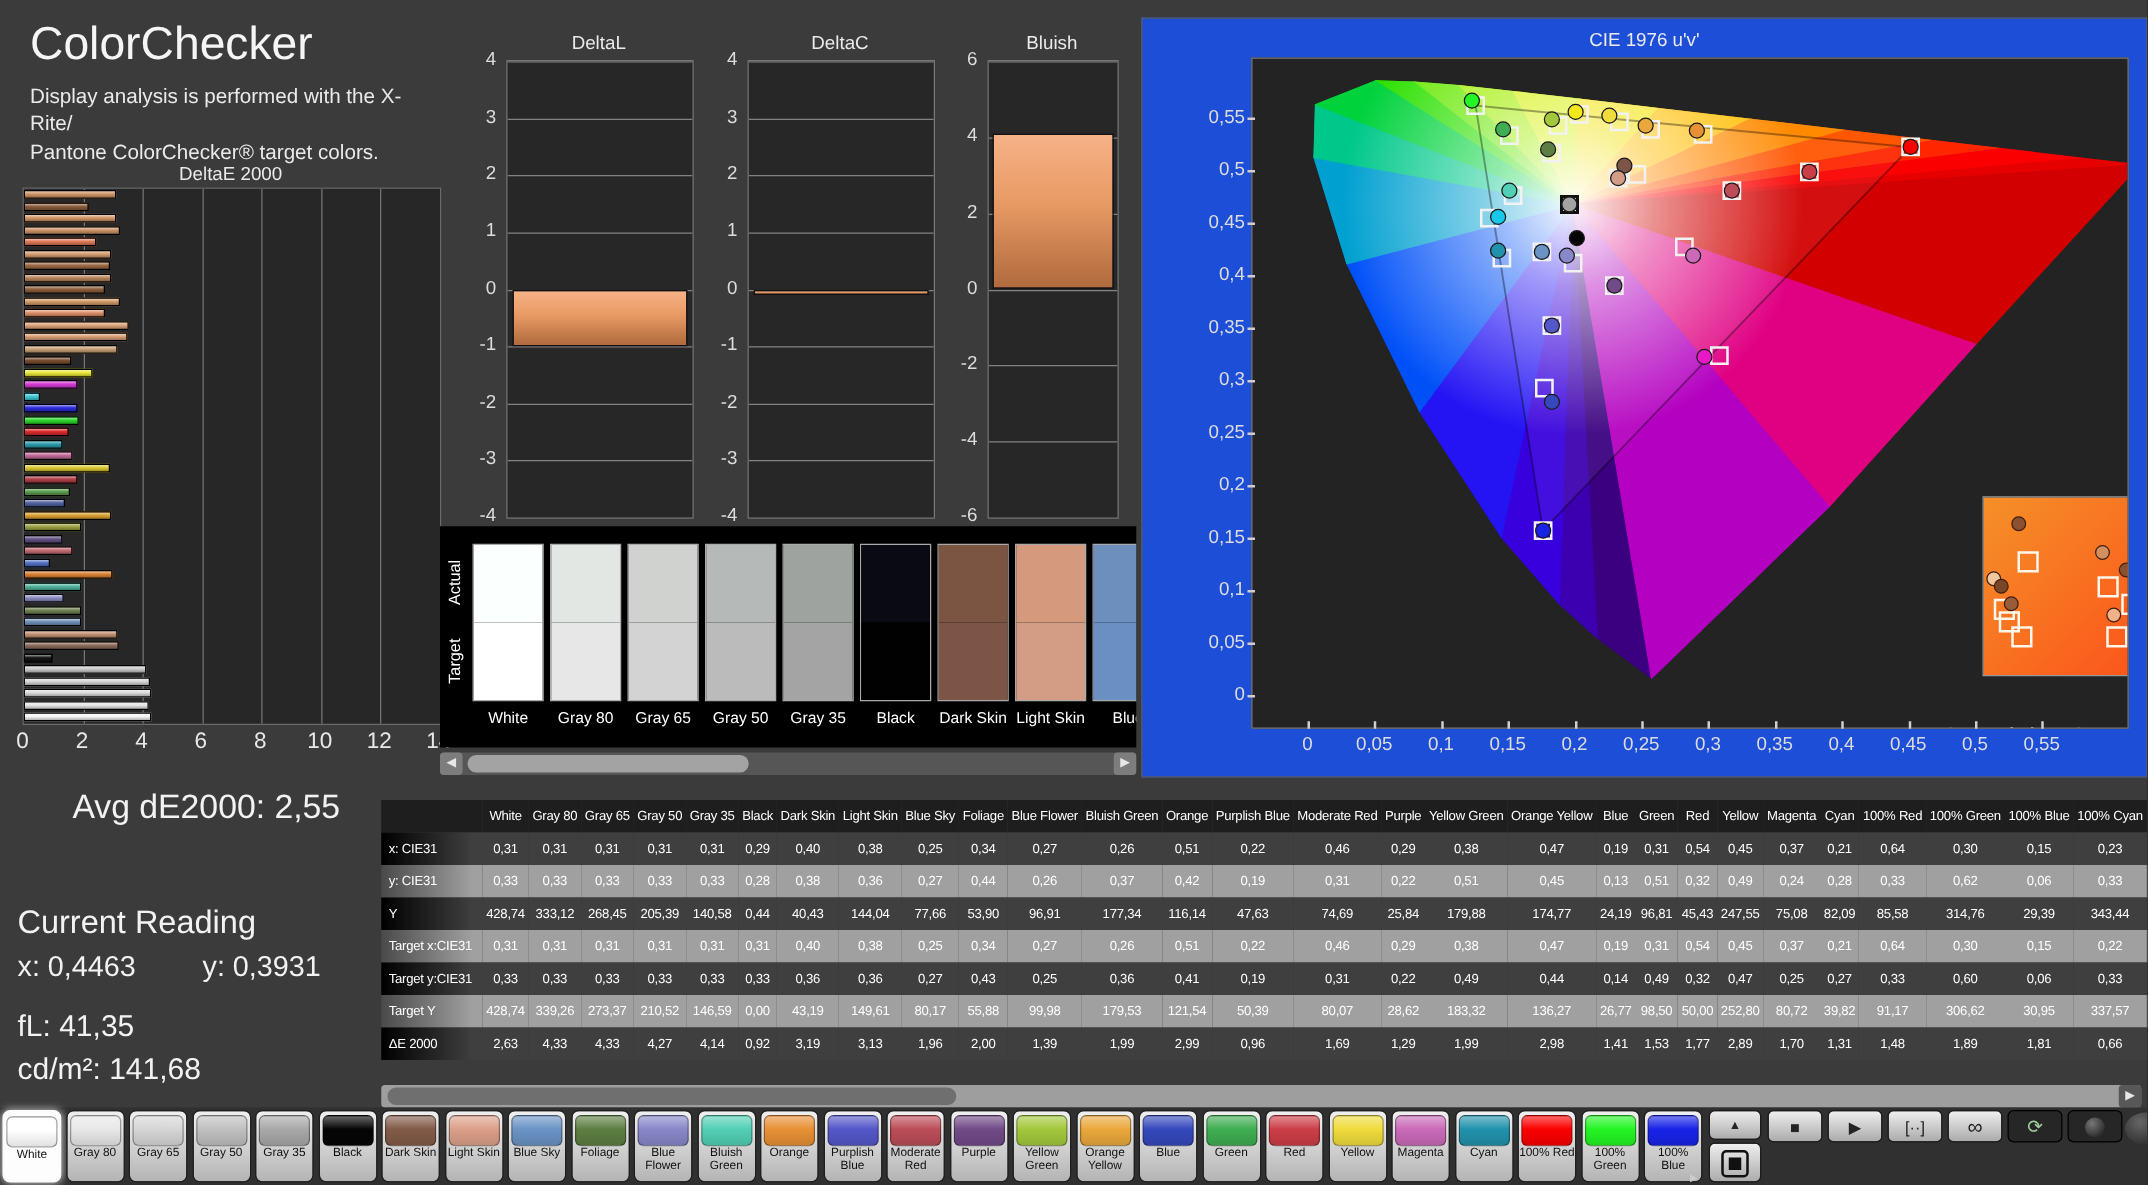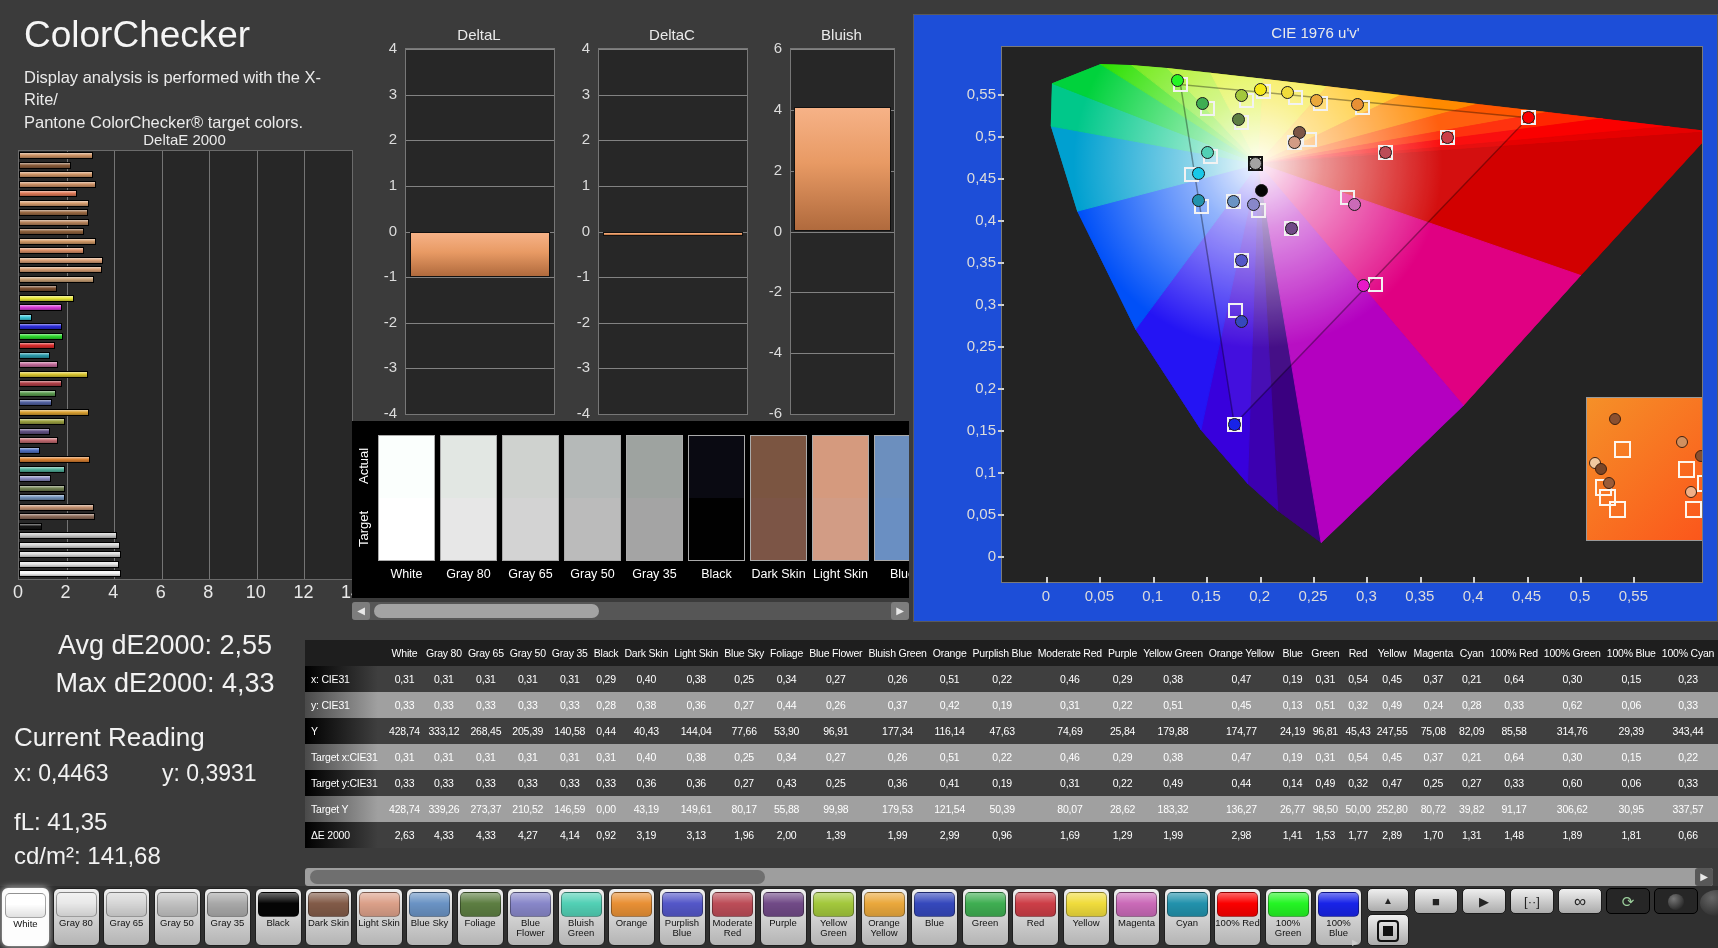--- a/index.html
+++ b/index.html
@@ -271,21 +271,20 @@
       </div>
       <div class="sw-label" style="left: 522px;">Blue</div>
     </div>
   <div class="abs hscroll" id="swatch-scrollbar" style="left:352px;top:602px;width:557px;height:18px;">
     <div class="arr" style="left:0;">◀</div>
     <div class="thumb" style="left:22px;width:225px;"></div>
     <div class="arr" style="right:0;">▶</div>
   </div>
 
   <div class="abs bigstat" style="left:0;top:630px;width:330px;text-align:center;">Avg dE2000: 2,55</div>
-  <div class="abs bigstat" style="left:0;top:668px;width:330px;text-align:center;">Max dE2000: 4,33</div>
   <div class="abs" style="left:14px;top:722px;font-size:26px;color:#f2f2f2;">Current Reading</div>
   <div class="abs" style="left:14px;top:760px;font-size:23px;color:#f2f2f2;">x: 0,4463</div>
   <div class="abs" style="left:162px;top:760px;font-size:23px;color:#f2f2f2;">y: 0,3931</div>
   <div class="abs" style="left:14px;top:808px;font-size:24px;color:#f2f2f2;">fL: 41,35</div>
   <div class="abs" style="left:14px;top:842px;font-size:24px;color:#f2f2f2;">cd/m²: 141,68</div>
 
   <div class="abs" id="cie-panel">
     <div id="cie-title">CIE 1976 u'v'</div>
     <div id="cie-plot"><svg width="700" height="535">
           <defs>

